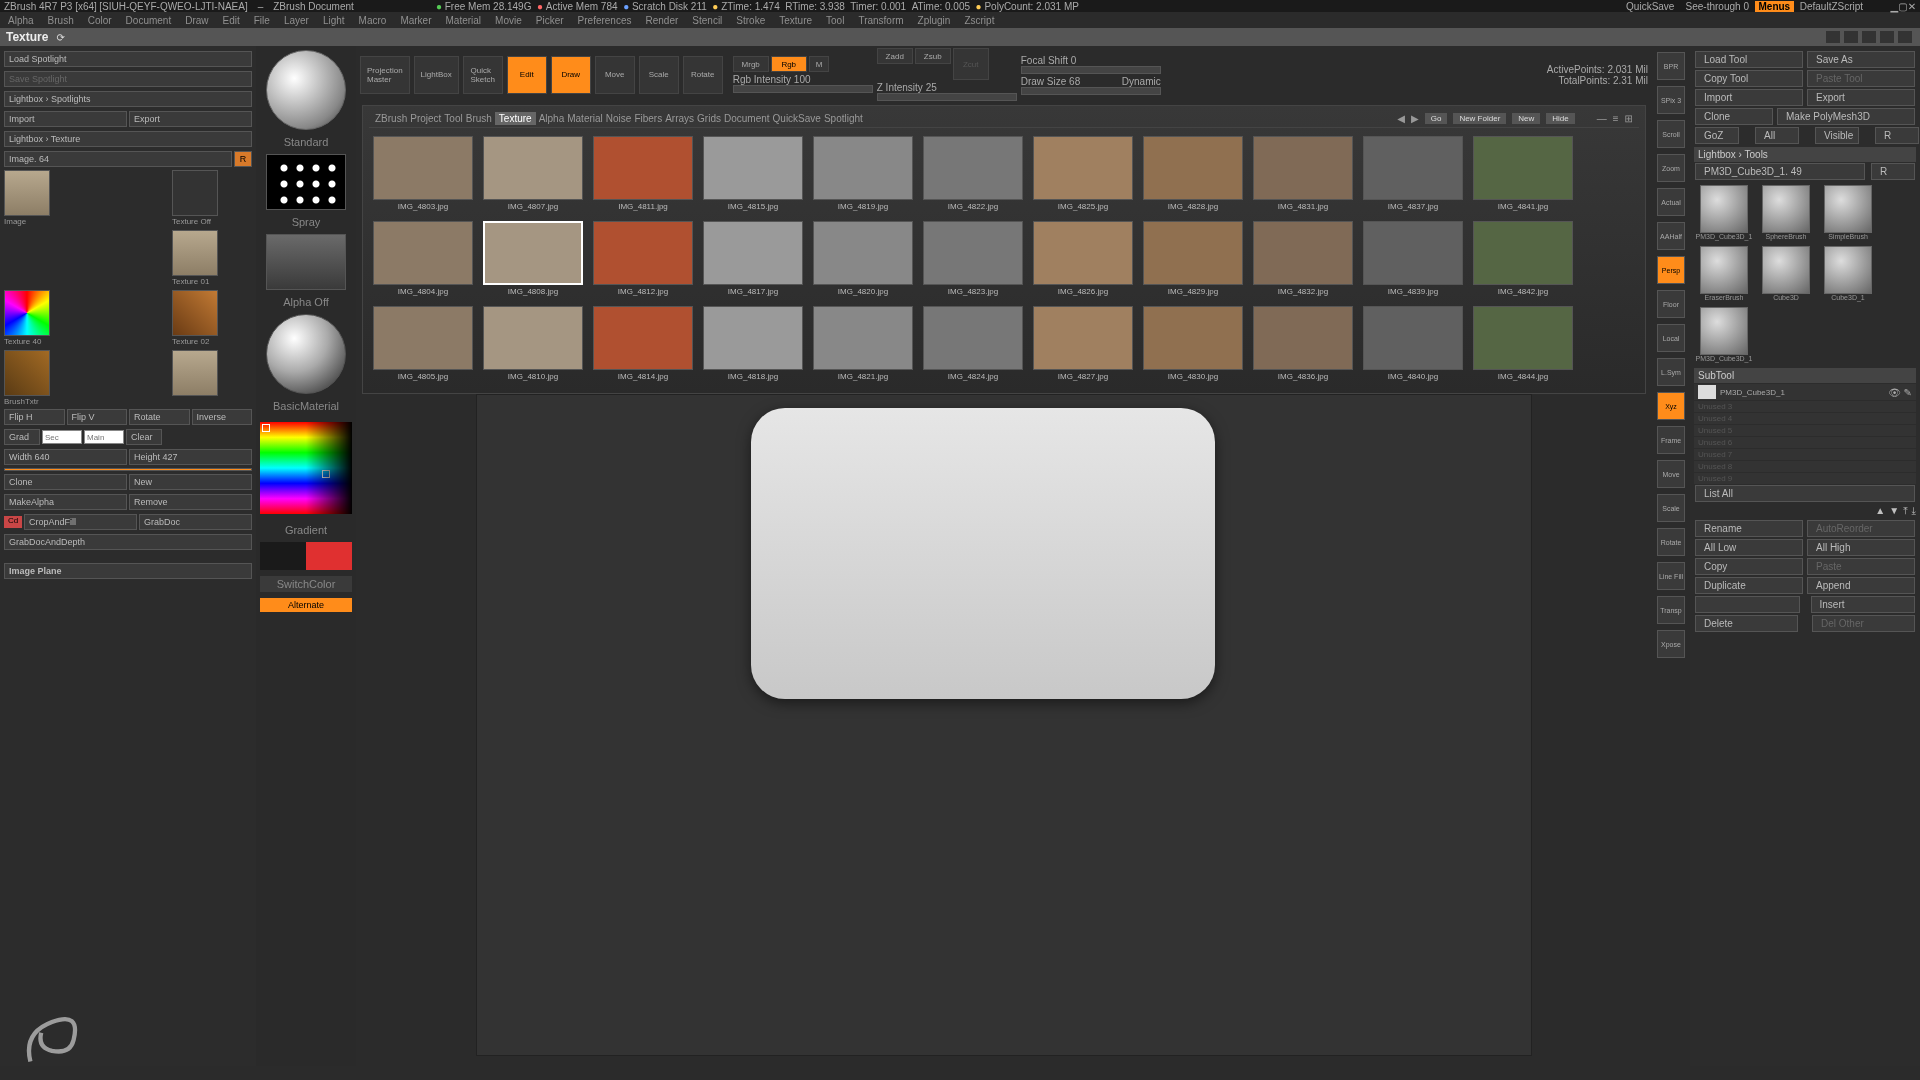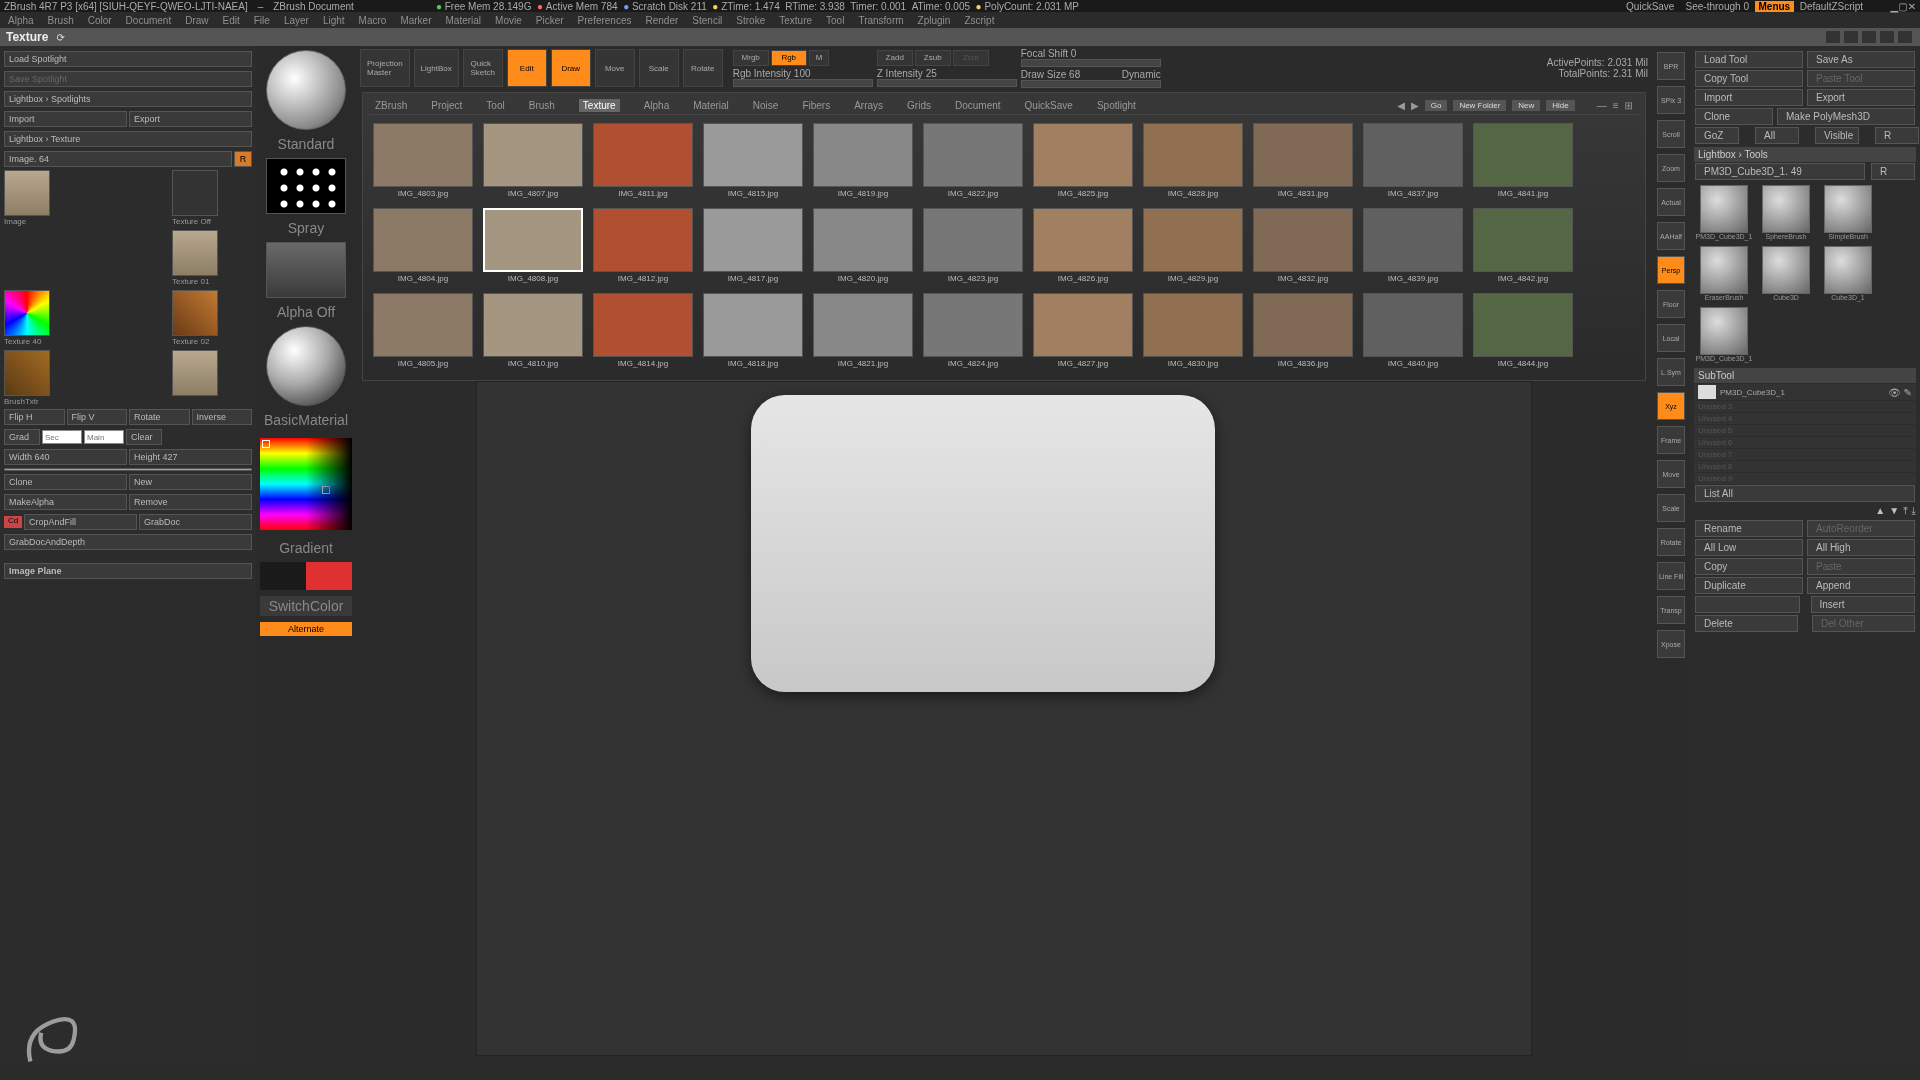--- a/index.html
+++ b/index.html
@@ -20,35 +20,35 @@
 .left-panel .swatch { width: 46px; height: 46px; border: 1px solid #555; }
 .left-panel .mini { font-size: 8px; color: #999; text-align: left; margin-top: 1px; }
 .left-panel .cd { width: 18px; height: 12px; background: #c94646; display: inline-block; text-align: center; color: #000; font-size: 8px; }
 .center { flex: 1; display: flex; }
 .slim-panel { width: 100px; background: #2a2a2a; display: flex; flex-direction: column; align-items: center; padding-top: 4px; gap: 6px; }
 .slim-panel .brush { width: 80px; height: 80px; border-radius: 50%; background: radial-gradient(circle at 35% 35%, #fff, #888 70%, #333); border: 1px solid #666; }
 .slim-panel .stamp { width: 80px; height: 56px; background: #000; border: 1px solid #555; display: flex; align-items: center; justify-content: center; }
 .slim-panel .dots { width: 60px; height: 44px; background: radial-gradient(circle, #fff 3px, transparent 4px); background-size: 16px 16px; }
 .slim-panel .alpha { width: 80px; height: 56px; background: linear-gradient(#6a6a6a,#3a3a3a); border: 1px solid #555; display: flex; align-items: center; justify-content: center; color: #777; font-size: 8px; }
 .slim-panel .matball { width: 80px; height: 80px; background: radial-gradient(circle at 35% 30%, #fff, #aaa 45%, #444 85%); border-radius: 50%; border: 1px solid #555; }
-.slim-panel .label { font-size: 14px; color: #888; }
+.slim-panel .label { font-size: 11px; color: #888; }
 .colorpicker { width: 92px; height: 92px; background: linear-gradient(to bottom, red, yellow, lime, cyan, blue, magenta, red); position: relative; margin: 4px; }
 .colorpicker::after { content:''; position:absolute; inset:0; background: linear-gradient(to right, #fff, transparent, #000); mix-blend-mode: multiply; }
 .colorpicker .mk { position: absolute; width: 8px; height: 8px; border: 1px solid #fff; }
 .colorswap { display: flex; width: 92px; height: 28px; margin: 0 4px; }
 .colorswap div { flex: 1; }
 .center-canvas { flex: 1; display: flex; flex-direction: column; background: #2b2b2b; }
 .toolbar { display: flex; align-items: center; gap: 4px; padding: 2px 4px; background: #2b2b2b; }
 .toolbar .tb { display: flex; flex-direction: column; align-items: center; justify-content: center; min-width: 40px; height: 38px; background: #353535; padding: 2px 6px; color: #aaa; font-size: 8px; border: 1px solid #444; }
 .toolbar .tb.on { background: #ff8c1a; color: #000; }
 .toolbar .slider { display: flex; flex-direction: column; min-width: 140px; }
 .toolbar .slider .lab { font-size: 8px; color: #aaa; display: flex; justify-content: space-between; }
 .toolbar .slider .track { height: 8px; background: #444; border: 1px solid #555; }
 .lightbox-area { background: linear-gradient(#383838,#2a2a2a); padding: 4px 6px; border: 1px solid #444; margin: 2px 6px 0 6px; }
-.lb-tabs { display: flex; gap: 24px; padding: 2px 6px; font-size: 9px; color: #999; border-bottom: 1px solid #444; align-items: center; }
+.lb-tabs { display: flex; gap: 3px; padding: 2px 6px; font-size: 9px; color: #999; border-bottom: 1px solid #444; align-items: center; }
 .lb-tabs .t { cursor: pointer; }
 .lb-tabs .t.active { color: #fff; background: #666; padding: 1px 4px; }
 .lb-grid { display: grid; grid-template-columns: repeat(12, 1fr); gap: 10px; padding: 8px 4px; }
 .lb-item { display: flex; flex-direction: column; align-items: center; gap: 2px; }
 .lb-item .th { width: 100px; height: 64px; border: 1px solid #555; background: #6a5a4a; }
 .lb-item .th.sel { border: 2px solid #fff; }
 .lb-item .fn { font-size: 8px; color: #bbb; }
 .lb-path { font-size: 9px; color: #999; padding: 2px 6px; background: #2e2e2e; border-top: 1px solid #444; font-family: monospace; }
 .canvas-view { flex: 1; background: #333; margin: 0 120px 10px 120px; border: 1px solid #222; position: relative; }
 .shape { position: absolute; left: 26%; top: 2%; width: 44%; height: 44%; background: linear-gradient(#e6e6e6,#c8c8c8); border-radius: 34px; box-shadow: 0 4px 14px rgba(0,0,0,0.5); }
@@ -279,21 +279,21 @@
               <div class="lab">
                 <span>Rgb Intensity 100</span>
               </div>
               <div class="track"></div>
             </div>
         </div>
         <div style="display:flex;flex-direction:column;gap:2px">
           <div style="display:flex;gap:2px">
             <div class="tb" style="height:16px;min-width:36px">Zadd</div>
             <div class="tb" style="height:16px;min-width:36px">Zsub</div>
-            <div class="tb" style="height:16px;min-width:36px;color:#555">Zcut</div>
+            <div class="tb" style="height:32px;min-width:36px;color:#555">Zcut</div>
           </div>
           <div class="slider">
               <div class="lab">
                 <span>Z Intensity 25</span>
               </div>
               <div class="track"></div>
             </div>
         </div>
         <div style="display:flex;flex-direction:column;gap:2px">
           <div class="slider">

